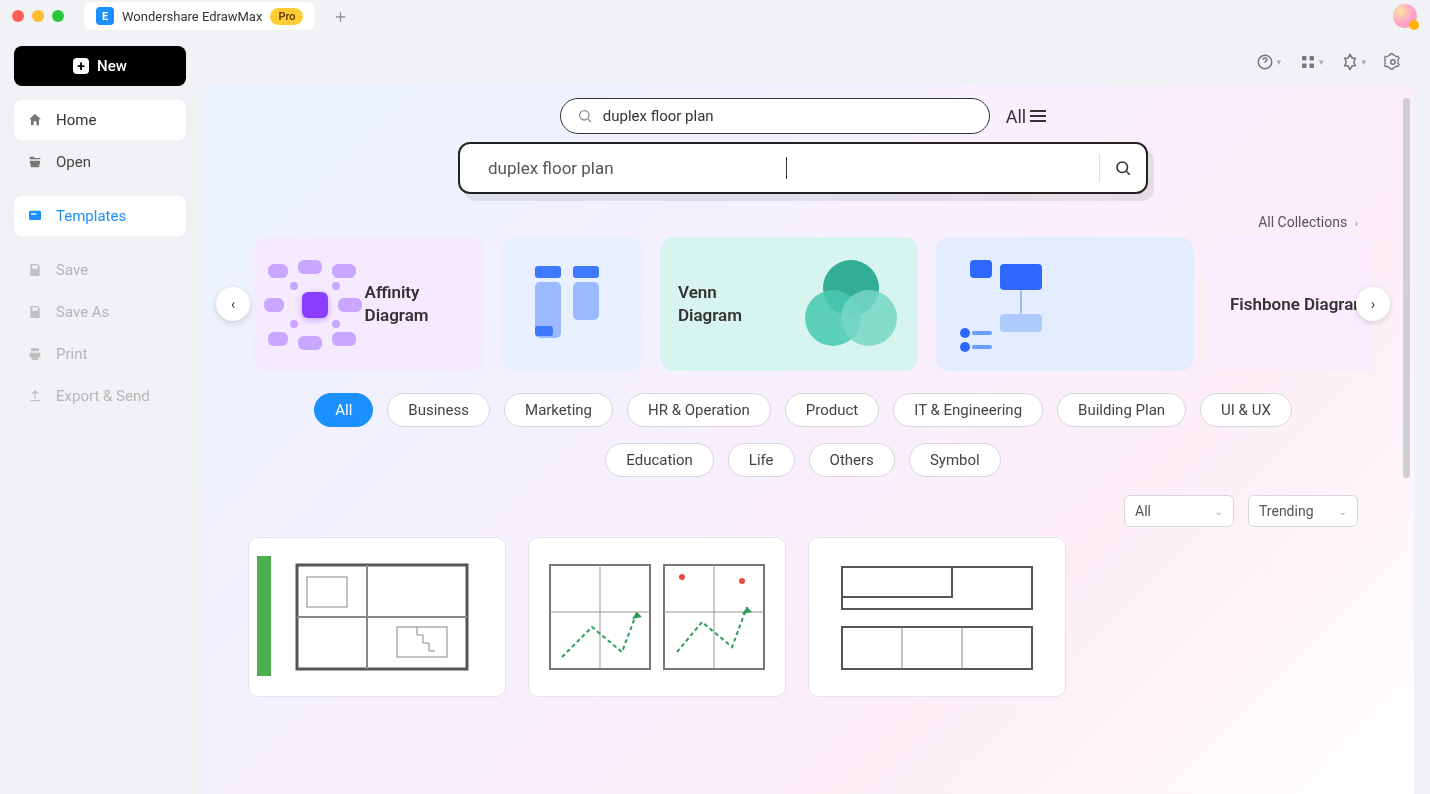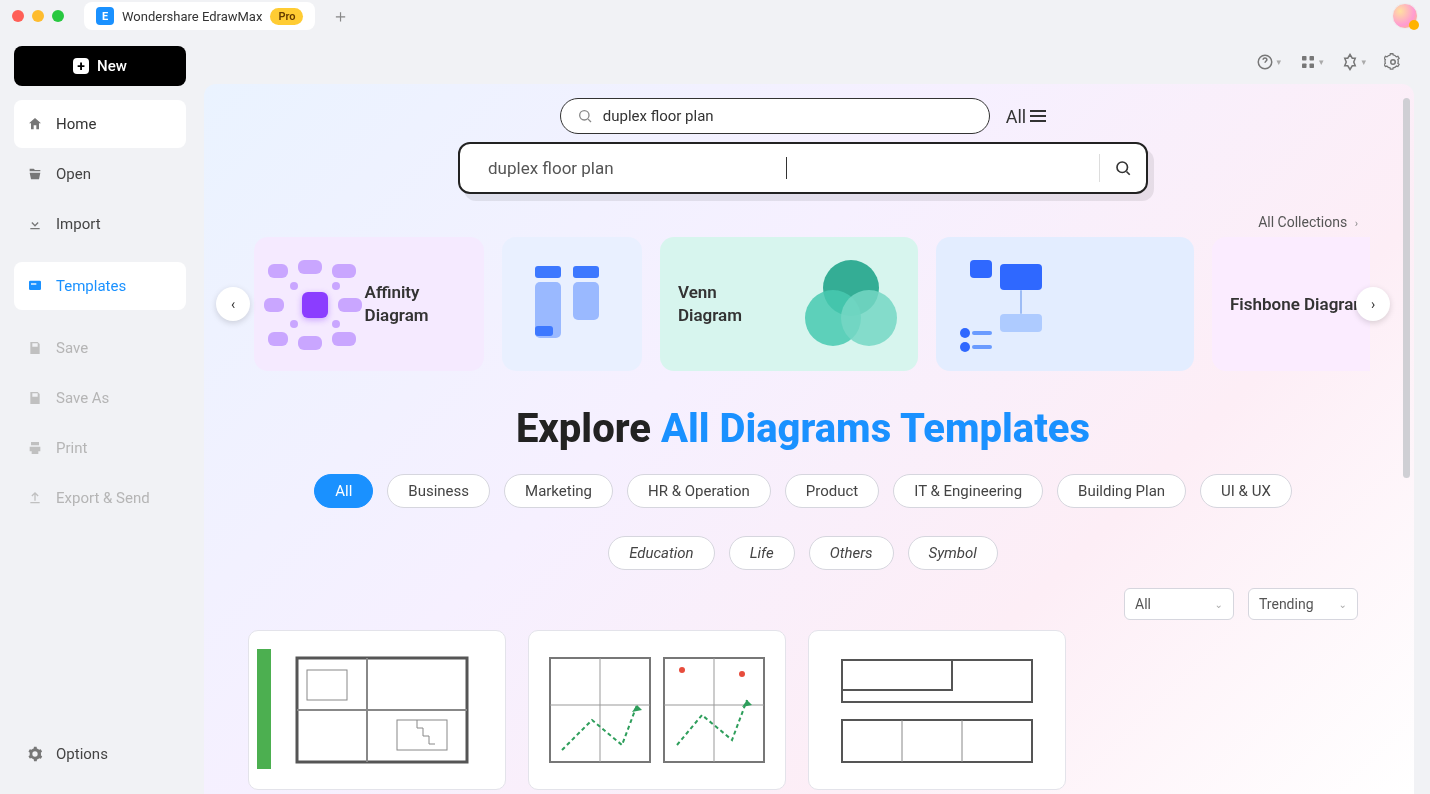--- a/index.html
+++ b/index.html
@@ -19,21 +19,21 @@
   .new-tab { margin-left: 16px; color: #888; font-size: 18px; cursor: pointer; }
   .avatar { margin-left: auto; width: 26px; height: 26px; border-radius: 50%; background: radial-gradient(circle at 30% 30%, #ffe0a0, #ff9bd2 60%, #ffc94d); border: 1px solid #eee; position:relative;}
   .avatar::after{content:"";position:absolute;bottom:-2px;right:-2px;width:10px;height:10px;background:#ffb300;border-radius:50%; transform:rotate(45deg);}
 
   .app-body { display: flex; height: calc(794px - 32px); }
 
   
   .sidebar { width: 200px; padding: 14px; display: flex; flex-direction: column; }
   .new-btn { background: #000; color: #fff; border: none; border-radius: 8px; height: 40px; display: flex; align-items: center; justify-content: center; gap: 8px; font-size: 15px; font-weight: 500; cursor: pointer; margin-bottom: 14px;}
   .new-btn .plus { background:#fff; color:#000; width:16px; height:16px; border-radius:4px; display:flex; align-items:center; justify-content:center; font-size:14px; font-weight:bold;}
-  .nav-item { display: flex; align-items: center; gap: 12px; height: 48px; padding: 0 12px; border-radius: 8px; font-size: 15px; color: #444; cursor: pointer; margin-bottom: 2px;}
+  .nav-item { display: flex; align-items: center; gap: 12px; height: 40px; padding: 0 12px; border-radius: 8px; font-size: 15px; color: #444; cursor: pointer; margin-bottom: 2px;}
   .nav-item .icn { width:18px; height:18px; display:flex; align-items:center; justify-content:center; color:#777;}
   .nav-item.active-white { background: #fff; color:#333; }
   .nav-item.active-blue { background:#fff; color:#1a91ff; }
   .nav-item.active-blue .icn { color:#1a91ff; }
   .nav-item.disabled { color:#b5b5b5; }
   .nav-item.disabled .icn { color:#c0c0c0; }
   .nav-divider { height: 12px; }
   .sidebar-spacer { flex: 1; }
 
   
@@ -148,28 +148,20 @@
       <span>Home</span>
     </div>
     <div class="nav-item">
       <span class="icn">
         <svg width="16" height="16" viewBox="0 0 24 24" fill="currentColor">
             <path d="M4 4h6l2 2h8v2H4zM4 10h16l-2 10H6z"></path>
           </svg>
       </span>
       <span>Open</span>
     </div>
-    <div class="nav-item">
-      <span class="icn">
-        <svg width="16" height="16" viewBox="0 0 24 24" fill="currentColor">
-            <path d="M5 20h14v-2H5zM12 3v10l4-4 1.4 1.4L12 16 6.6 10.4 8 9l4 4V3z"></path>
-          </svg>
-      </span>
-      <span>Import</span>
-    </div>
 
     <div class="nav-divider"></div>
 
     <div class="nav-item active-blue">
       <span class="icn">
         <svg width="16" height="16" viewBox="0 0 24 24" fill="currentColor">
             <rect x="3" y="4" width="18" height="14" rx="2"></rect>
             <rect x="6" y="8" width="8" height="2" fill="#fff"></rect>
           </svg>
       </span>
@@ -206,28 +198,20 @@
       <span class="icn">
         <svg width="16" height="16" viewBox="0 0 24 24" fill="currentColor">
             <path d="M5 20h14v-2H5zM12 3l5.4 5.4L16 9.8l-3-3V16h-2V6.8l-3 3L6.6 8.4z"></path>
           </svg>
       </span>
       <span>Export &amp; Send</span>
     </div>
 
     <div class="sidebar-spacer"></div>
 
-    <div class="nav-item">
-      <span class="icn">
-        <svg width="16" height="16" viewBox="0 0 24 24" fill="currentColor">
-            <path d="M12 8a4 4 0 100 8 4 4 0 000-8zm9 4a9 9 0 01-.2 2l2 1.6-2 3.4-2.4-.8a9 9 0 01-3.4 2l-.4 2.6h-4L10 20a9 9 0 01-3.4-2l-2.4.8-2-3.4L4.2 14A9 9 0 014 12a9 9 0 01.2-2L2.2 8.4l2-3.4L6.6 5.8A9 9 0 0110 3.8L10.4 1.2h4L14.8 3.8a9 9 0 013.4 2l2.4-.8 2 3.4L20.8 10c.1.6.2 1.3.2 2z"></path>
-          </svg>
-      </span>
-      <span>Options</span>
-    </div>
   </div>
 
   <div class="main">
 
     <div class="top-tools">
       <span class="tool-icon">
         <svg width="18" height="18" viewBox="0 0 24 24" fill="none" stroke="currentColor" stroke-width="2">
             <circle cx="12" cy="12" r="9"></circle>
             <path d="M9.5 9a2.5 2.5 0 115 0c0 1.5-2.5 2-2.5 4M12 17h.01"></path>
           </svg>
@@ -358,35 +342,32 @@
             </div>
 
             <div class="coll-card c-pink" style="flex-basis:180px;">
               <div class="lbl">Fishbone Diagram</div>
             </div>
 
           </div>
           <div class="carousel-nav right">›</div>
         </div>
 
-        <h1 class="explore-heading">
-          <span class="dark">Explore </span><span class="blue">All Diagrams Templates</span>
-        </h1>
 
         <div class="pills-row">
           <span class="pill active">All</span>
           <span class="pill">Business</span>
           <span class="pill">Marketing</span>
           <span class="pill">HR &amp; Operation</span>
           <span class="pill">Product</span>
           <span class="pill">IT &amp; Engineering</span>
           <span class="pill">Building Plan</span>
           <span class="pill">UI &amp; UX</span>
         </div>
-        <div class="pills-row" style="margin-top:28px;font-style:italic;">
+        <div class="pills-row" style="margin-top:16px;">
           <span class="pill">Education</span>
           <span class="pill">Life</span>
           <span class="pill">Others</span>
           <span class="pill">Symbol</span>
         </div>
 
         <div class="sort-row">
           <div class="select-box">
             <span>All</span>
               <span class="caret">⌄</span>

